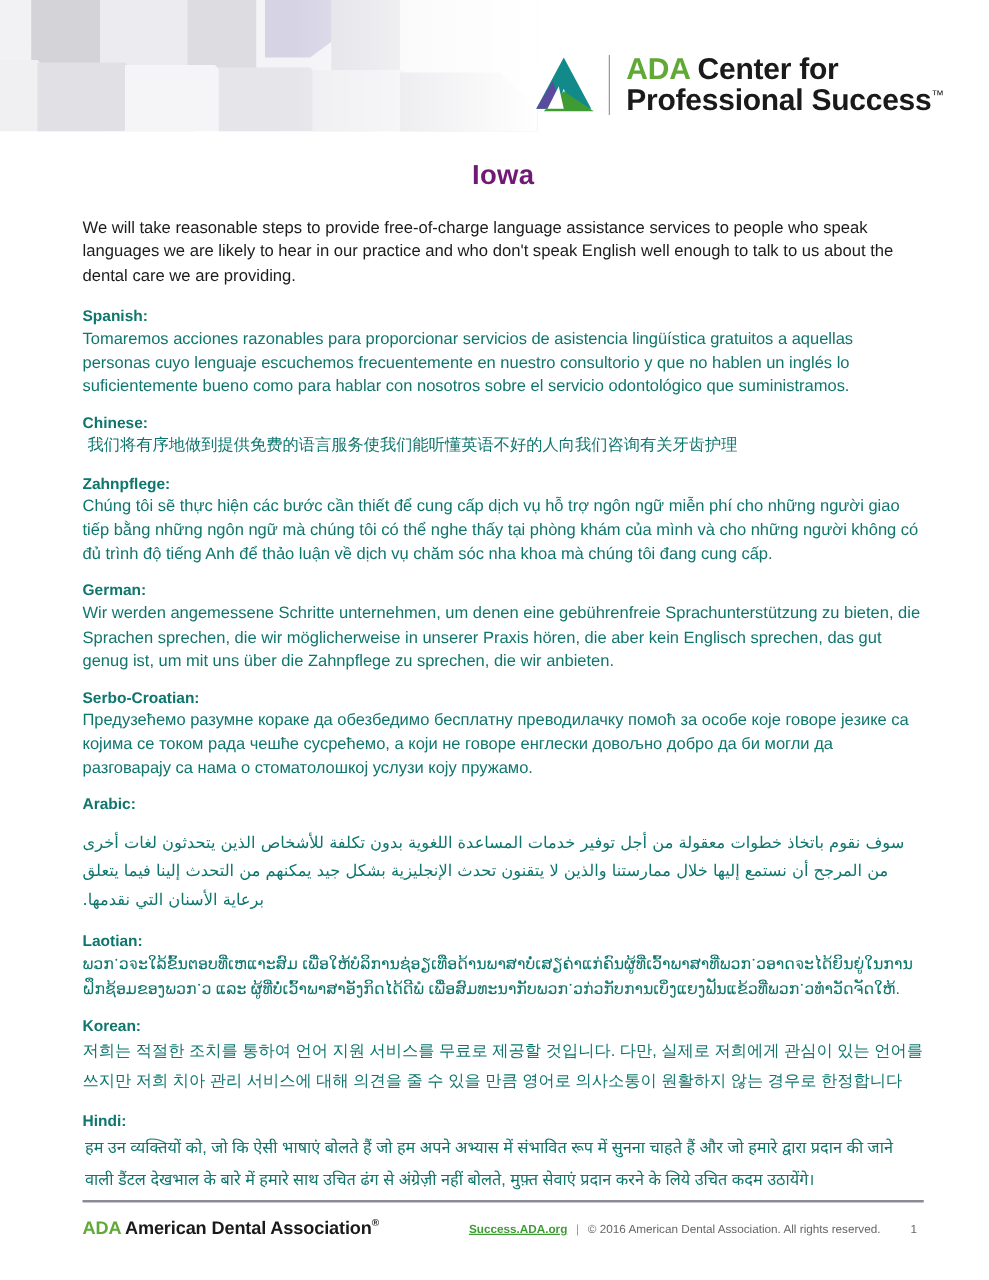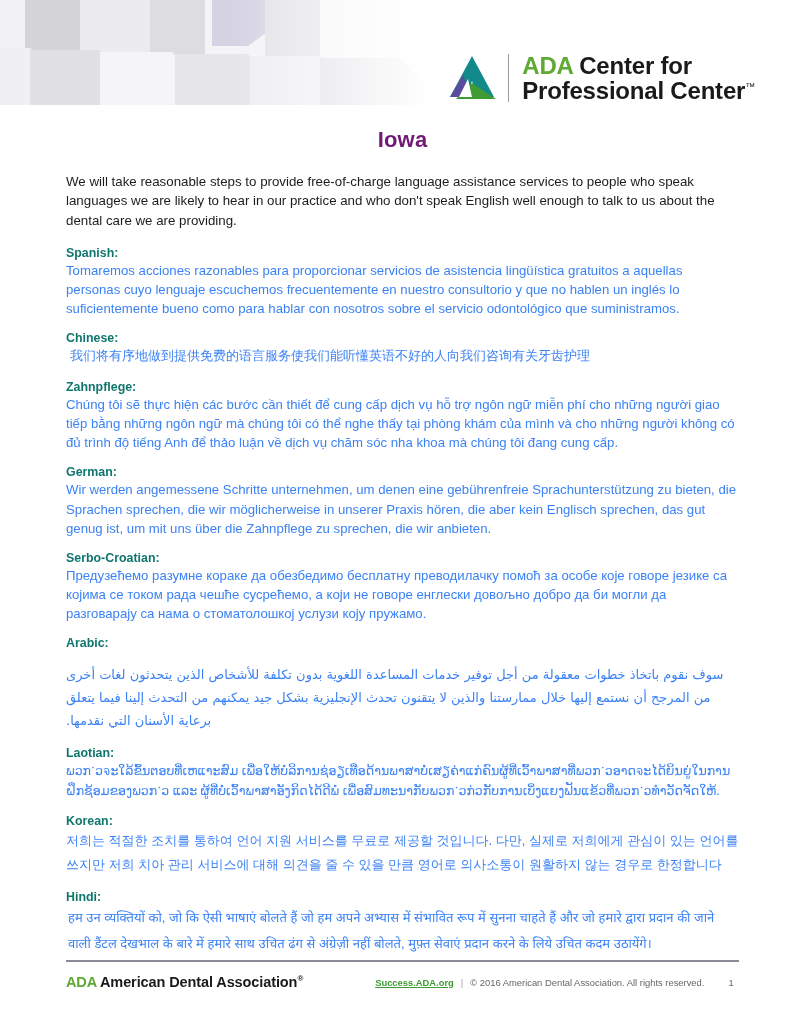--- a/index.html
+++ b/index.html
@@ -33,21 +33,21 @@
     top: 0;
     width: 430px;
     height: 105px;
     overflow: hidden;
   }
   .chev-svg { display: block; }
 
   .logo-wrap {
     position: absolute;
     right: 36px;
-    top: 48px;
+    top: 38px;
     display: flex;
     align-items: center;
     height: 60px;
   }
   .logo-mark {
     width: 52px;
     height: 50px;
     flex: 0 0 auto;
   }
   .logo-divider {
@@ -104,21 +104,21 @@
     margin-bottom: 13px;
   }
   .lang-label {
     font-size: 12.4px;
     font-weight: bold;
     color: #0f766e;
     margin-bottom: 1px;
   }
   .lang-body {
     font-size: 13.2px;
-    color: #3b82f6;
+    color: #0f766e;
     line-height: 1.45;
   }
 
   .lang-body.cjk {
     font-size: 13px;
     line-height: 1.6;
     padding-left: 4px;
   }
   .lang-body.korean {
     font-size: 13px;
@@ -244,21 +244,21 @@
         <path d="M26 3 L48 44 L32 44 L26 28 L20 44 L4 44 Z" fill="#138a8a"></path>
         <path d="M17 22 L26 44 L4 44 Z" fill="#5b4b9c"></path>
         <path d="M26 30 L50 46 L10 46 Z" fill="#3f9c35"></path>
         <path d="M22 26 L26 44 L13 44 Z" fill="#ffffff"></path>
       </svg>
 
       <div class="logo-divider"></div>
 
       <div class="logo-text">
         <div class="logo-line"><span class="logo-ada">ADA</span><span> Center for</span></div>
-        <div class="logo-line"><span>Professional Center</span><span class="logo-tm">™</span></div>
+        <div class="logo-line"><span>Professional Success</span><span class="logo-tm">™</span></div>
       </div>
     </div>
   </div>
 
   <div class="content">
 
     <h1 class="doc-title">Iowa</h1>
 
     <p class="intro">We will take reasonable steps to provide free-of-charge language assistance services to people who speak languages we are likely to hear in our practice and who don't speak English well enough to talk to us about the dental care we are providing.</p>
 

